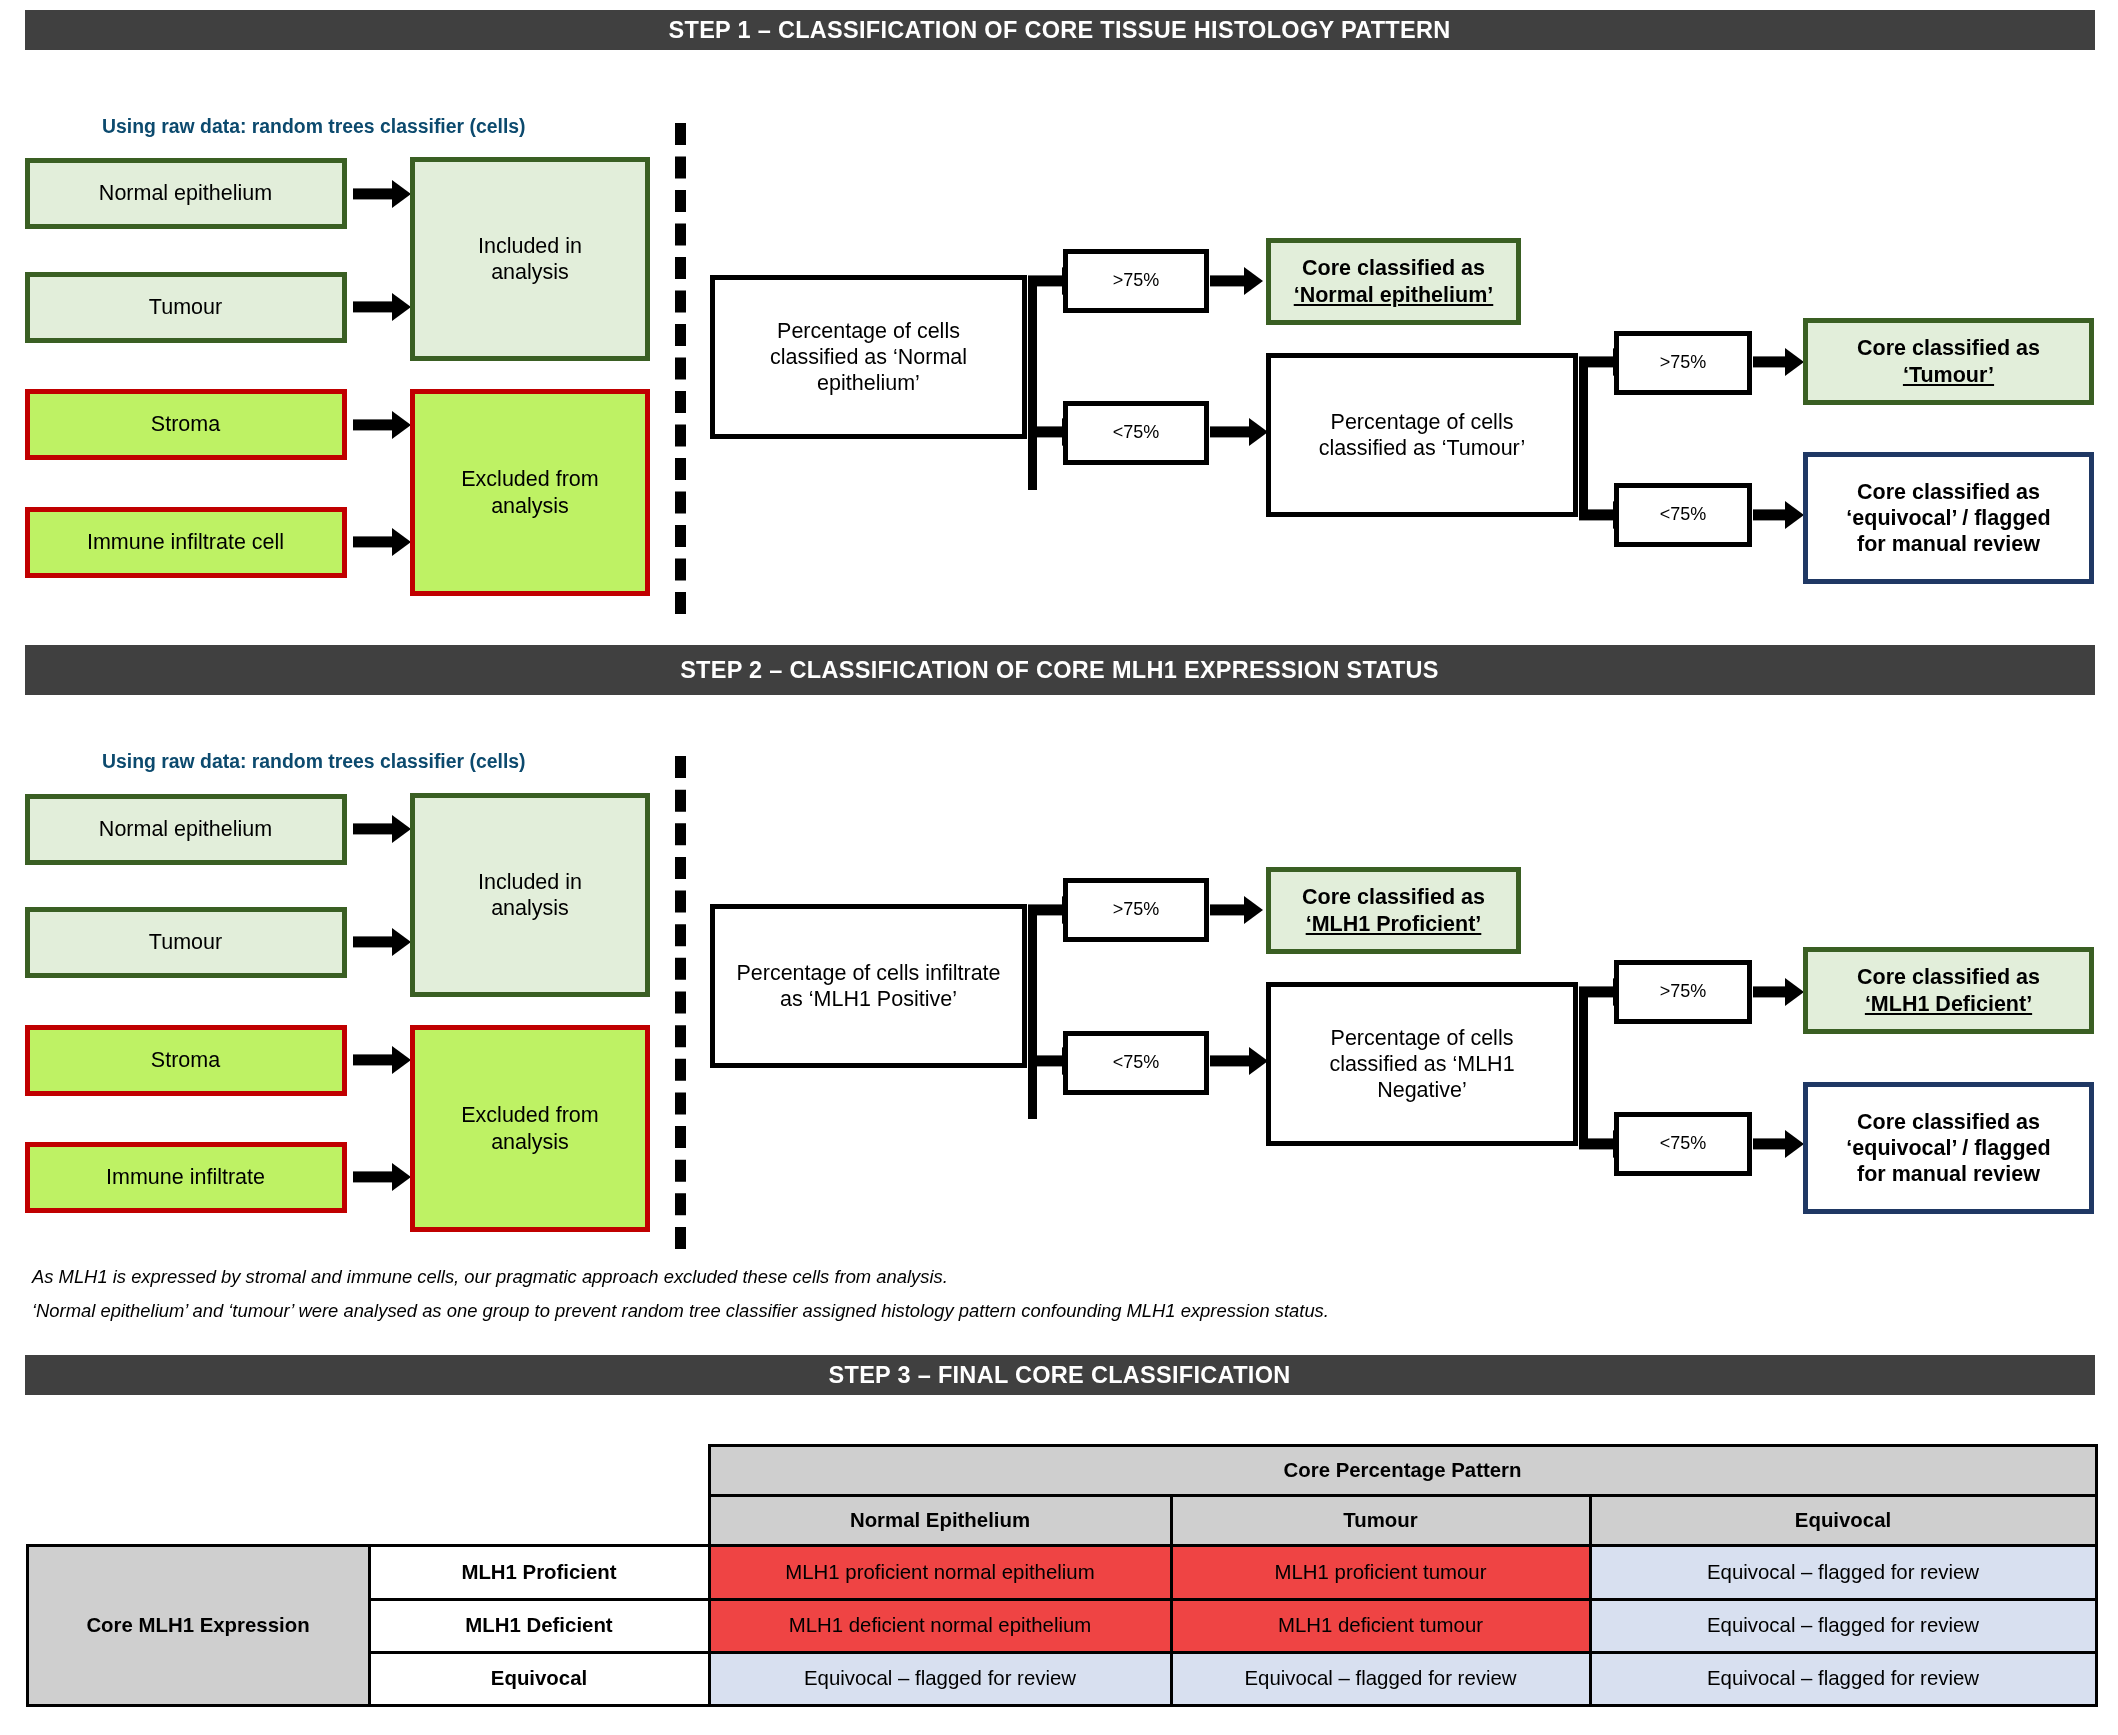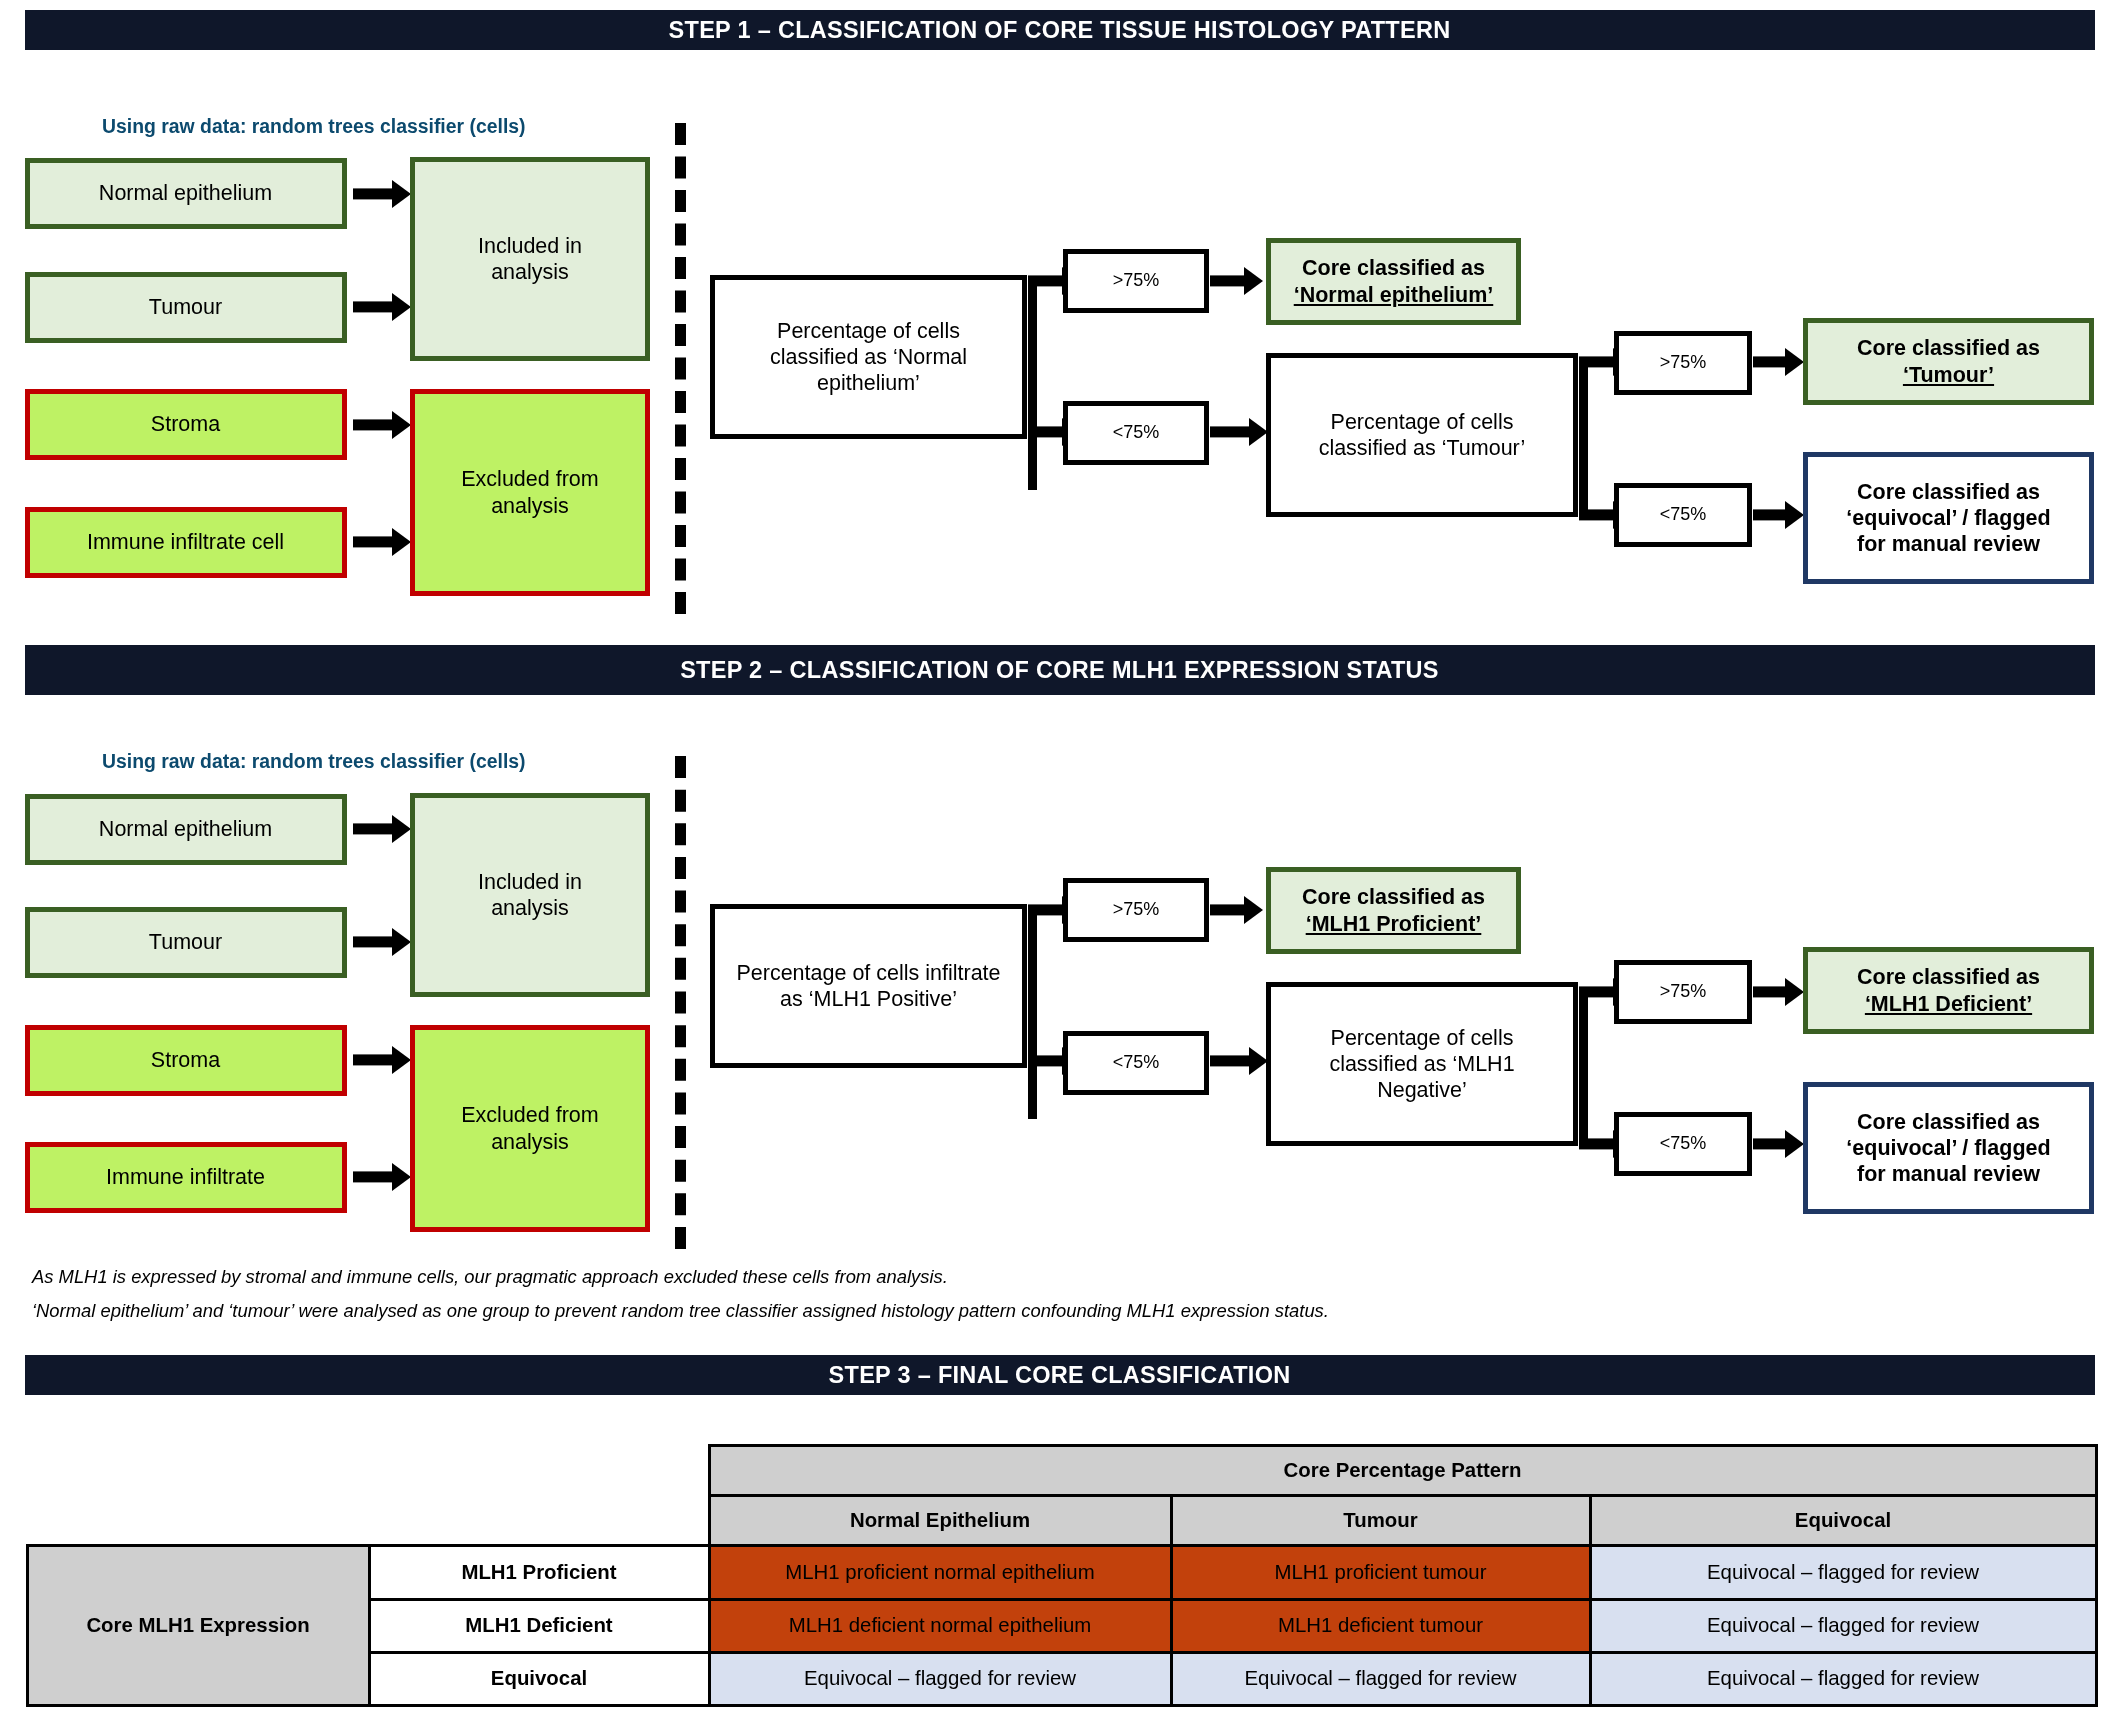--- a/index.html
+++ b/index.html
@@ -14,21 +14,21 @@
   #page {
     position: relative;
     width: 2119px;
     height: 1736px;
     background: #ffffff;
     overflow: hidden;
   }
   
   .banner {
     position: absolute;
-    background: #0f172a;
+    background: #404040;
     color: #ffffff;
     display: flex;
     align-items: center;
     justify-content: center;
     font-weight: bold;
     letter-spacing: 0.3px;
   }
   .banner-text {
     font-size: 23.5px;
     font-weight: bold;
@@ -140,21 +140,21 @@
     font-weight: bold;
   }
   .rowhdr {
     background: #ffffff;
     font-weight: bold;
   }
   .side-grey {
     background: #CFCFCF;
     font-weight: bold;
   }
-  .c-green { background: #c2410c; }
+  .c-green { background: #ef4444; }
   .c-blue  { background: #D8E0F0; }
 </style>
 </head>
 <body>
 
 <div id="page">
 
   <div class="banner" style="left:24.5px; top:10.2px; width:2070px; height:40px;">
     <span class="banner-text">STEP 1 – CLASSIFICATION OF CORE TISSUE HISTOLOGY PATTERN</span>
   </div>

